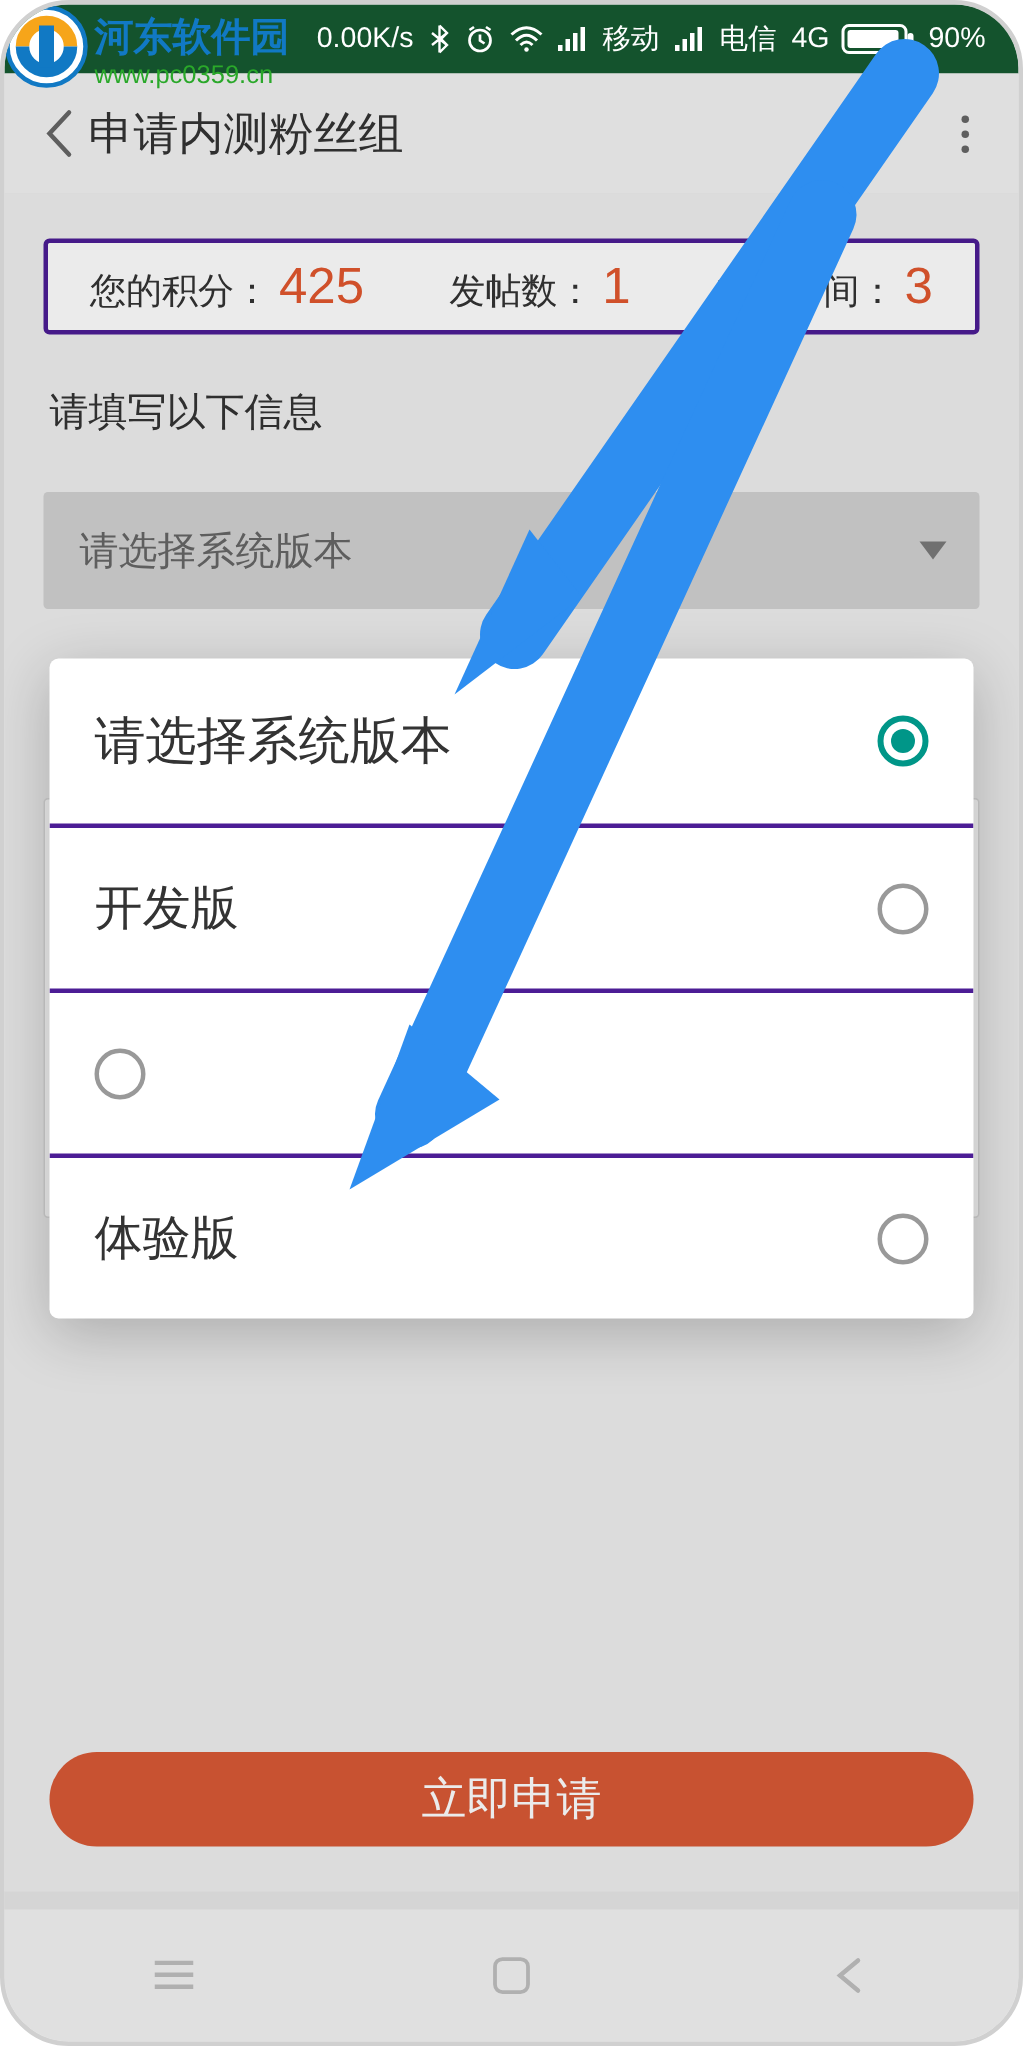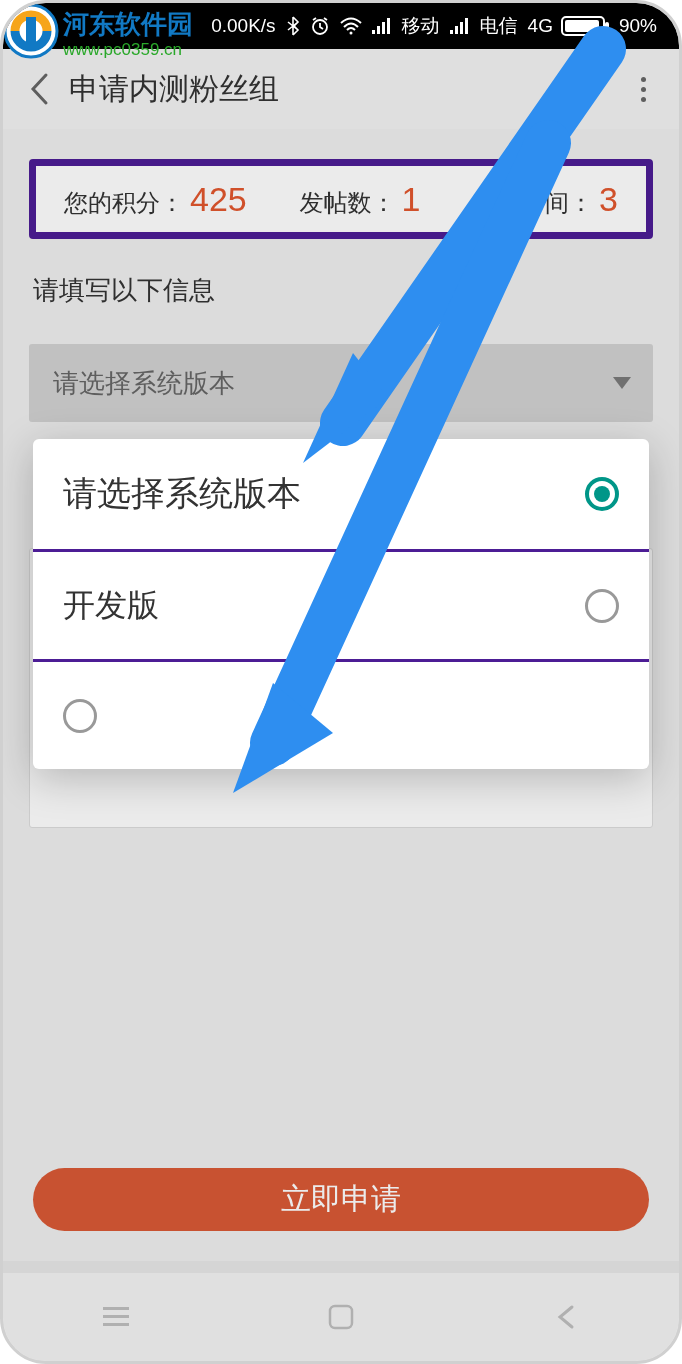--- a/index.html
+++ b/index.html
@@ -8,52 +8,52 @@
     position: relative;
     width: 682px; height: 1364px;
     background: #e8e8e8;
     border-radius: 46px;
     overflow: hidden;
     border: 3px solid #d0d0d0;
   }
   
   .status-bar {
     position: absolute; top: 0; left: 0; right: 0; height: 46px;
-    background: #000000; color: #fff; font-size: 20px;
+    background: #14532d; color: #fff; font-size: 20px;
     display: flex; align-items: center; justify-content: flex-end;
     padding: 0 22px 0 22px;
     border-top-left-radius: 42px; border-top-right-radius: 42px;
   }
   .status-bar .seg { display: inline-flex; align-items: center; margin-left: 10px; font-size: 19px; }
   .status-bar .icons { display:flex; align-items:center; }
   .status-bar svg { display:block; }
   .battery { display:inline-flex; align-items:center; margin-left:8px; }
   .battery-shell { width: 44px; height: 20px; border:2px solid #fff; border-radius:5px; position:relative; margin-right:4px;}
   .battery-shell:after { content:""; position:absolute; right:-6px; top:4px; width:4px; height:8px; background:#fff; border-radius:2px;}
   .battery-fill { position:absolute; left:2px; top:2px; bottom:2px; width:86%; background:#fff; border-radius:2px;}
   
   .app-header {
     position: absolute; top: 46px; left: 0; right: 0; height: 80px;
     background: #f2f2f2;
     display: flex; align-items: center;
     padding: 0 16px;
   }
   .back-btn { width: 40px; height: 40px; display:flex; align-items:center; justify-content:center; color:#555; }
-  .app-title { font-size: 30px; color:#333; margin-left: 10px; flex:1; }
+  .app-title { font-size: 30px; color:#333; flex:1; }
   .more-btn { width:40px; height:40px; display:flex; flex-direction:column; align-items:center; justify-content:center; gap:5px;}
   .more-btn span { width:5px; height:5px; border-radius:50%; background:#666; }
   
   .content {
     position:absolute; top:126px; left:0; right:0; bottom:100px;
     background:#efefef;
     padding: 30px 26px 0 26px;
   }
   .stats-card {
-    background:#fff; border:7px solid #4c1d95; border-radius:4px;
-    height: 80px; display:flex; align-items:center; justify-content:space-between;
+    background:#fff; border:3px solid #4c1d95; border-radius:4px;
+    height: 64px; display:flex; align-items:center; justify-content:space-between;
     padding: 0 28px; font-size: 24px; color:#333;
   }
   .stats-card .stat { display:flex; align-items:baseline; gap:6px;}
   .stats-card .stat .val { color:#e2572e; font-size:34px;}
   .section-title { font-size: 26px; color:#333; margin: 34px 0 36px 4px; }
   .select-field {
     background:#d2d2d2; height:78px; border-radius:3px;
     display:flex; align-items:center; padding: 0 24px; font-size:26px; color:#666;
     position:relative; margin-bottom: 24px;
   }
@@ -235,20 +235,24 @@
       <span>请选择系统版本</span>
       <span class="radio selected"></span>
     </div>
     <div class="modal-option">
       <span>开发版</span>
       <span class="radio"></span>
     </div>
     <div class="modal-option">
       <span class="radio"></span>
     </div>
+    <div class="modal-option">
+      <span>体验版</span>
+      <span class="radio"></span>
+    </div>
   </div>
 
   <svg class="arrow-layer" width="682" height="1364">
     <defs>
       <marker id="ah" markerWidth="12" markerHeight="12" refX="3" refY="6" orient="auto">
         <path d="M0 0 L12 6 L0 12 Z" fill="#2e8ef0"></path>
       </marker>
     </defs>
 
     <path d="M600 46 L340 420" stroke="#2e8ef0" stroke-width="46" stroke-linecap="round"></path>

